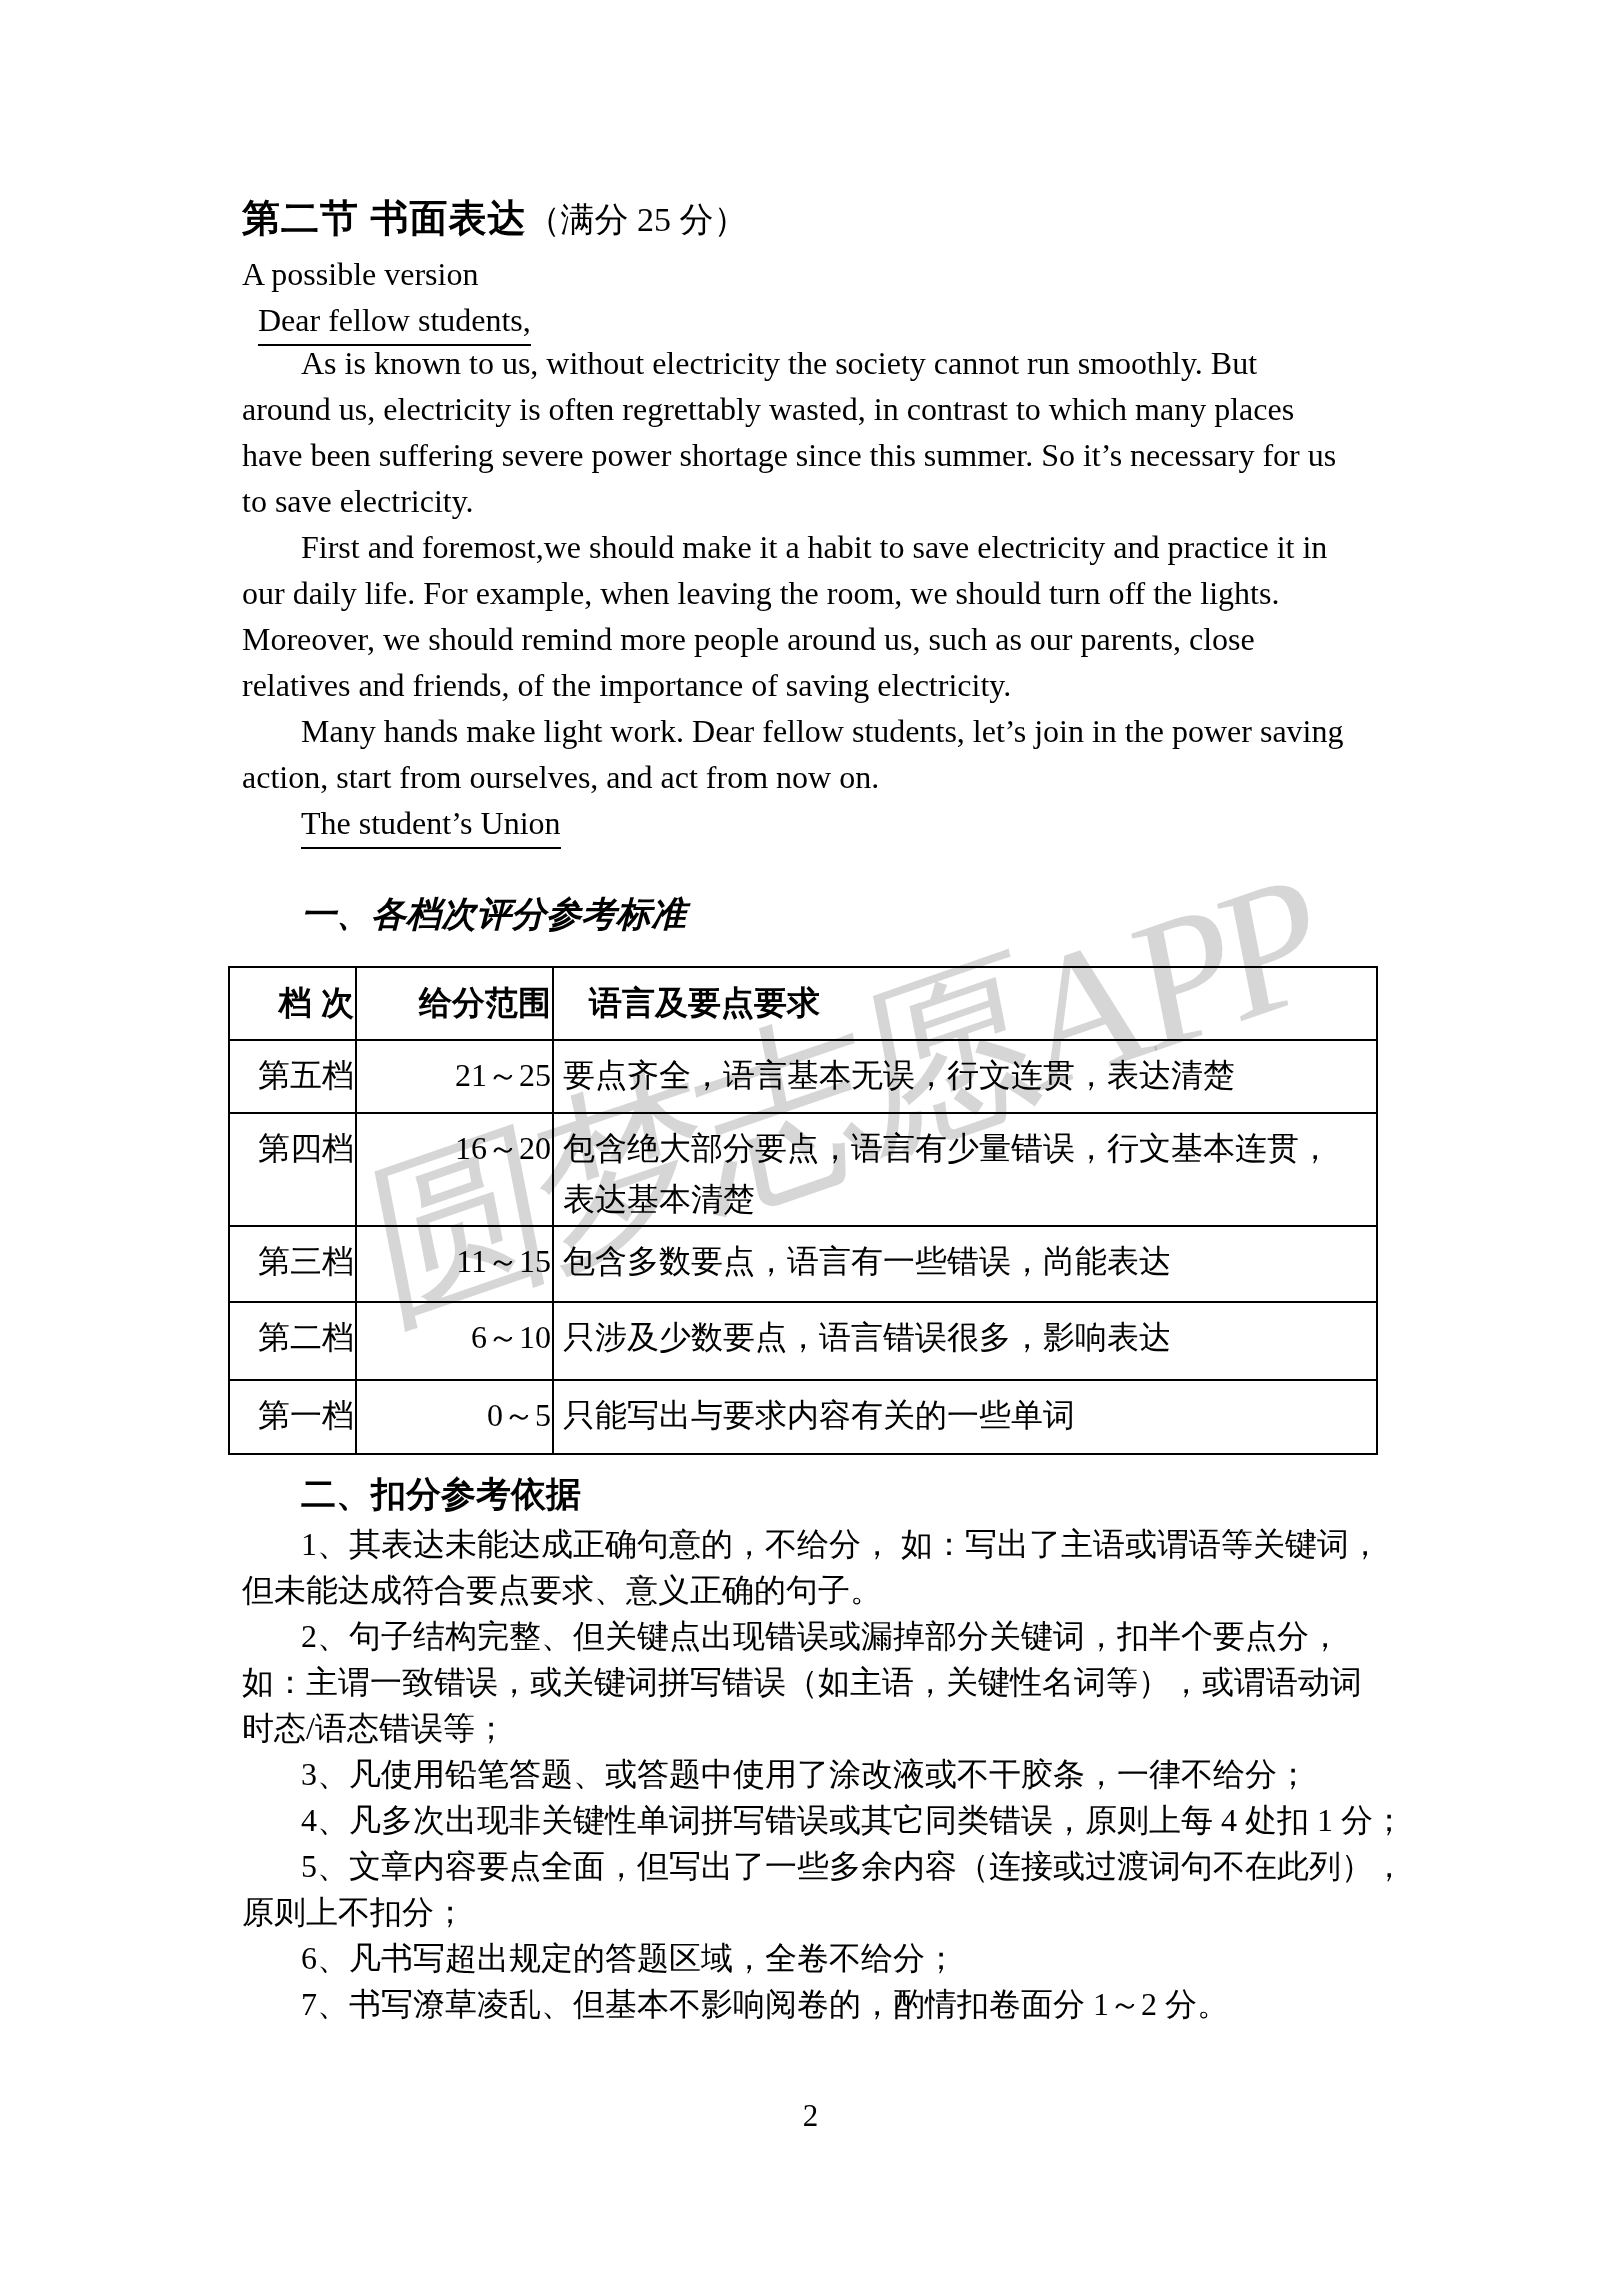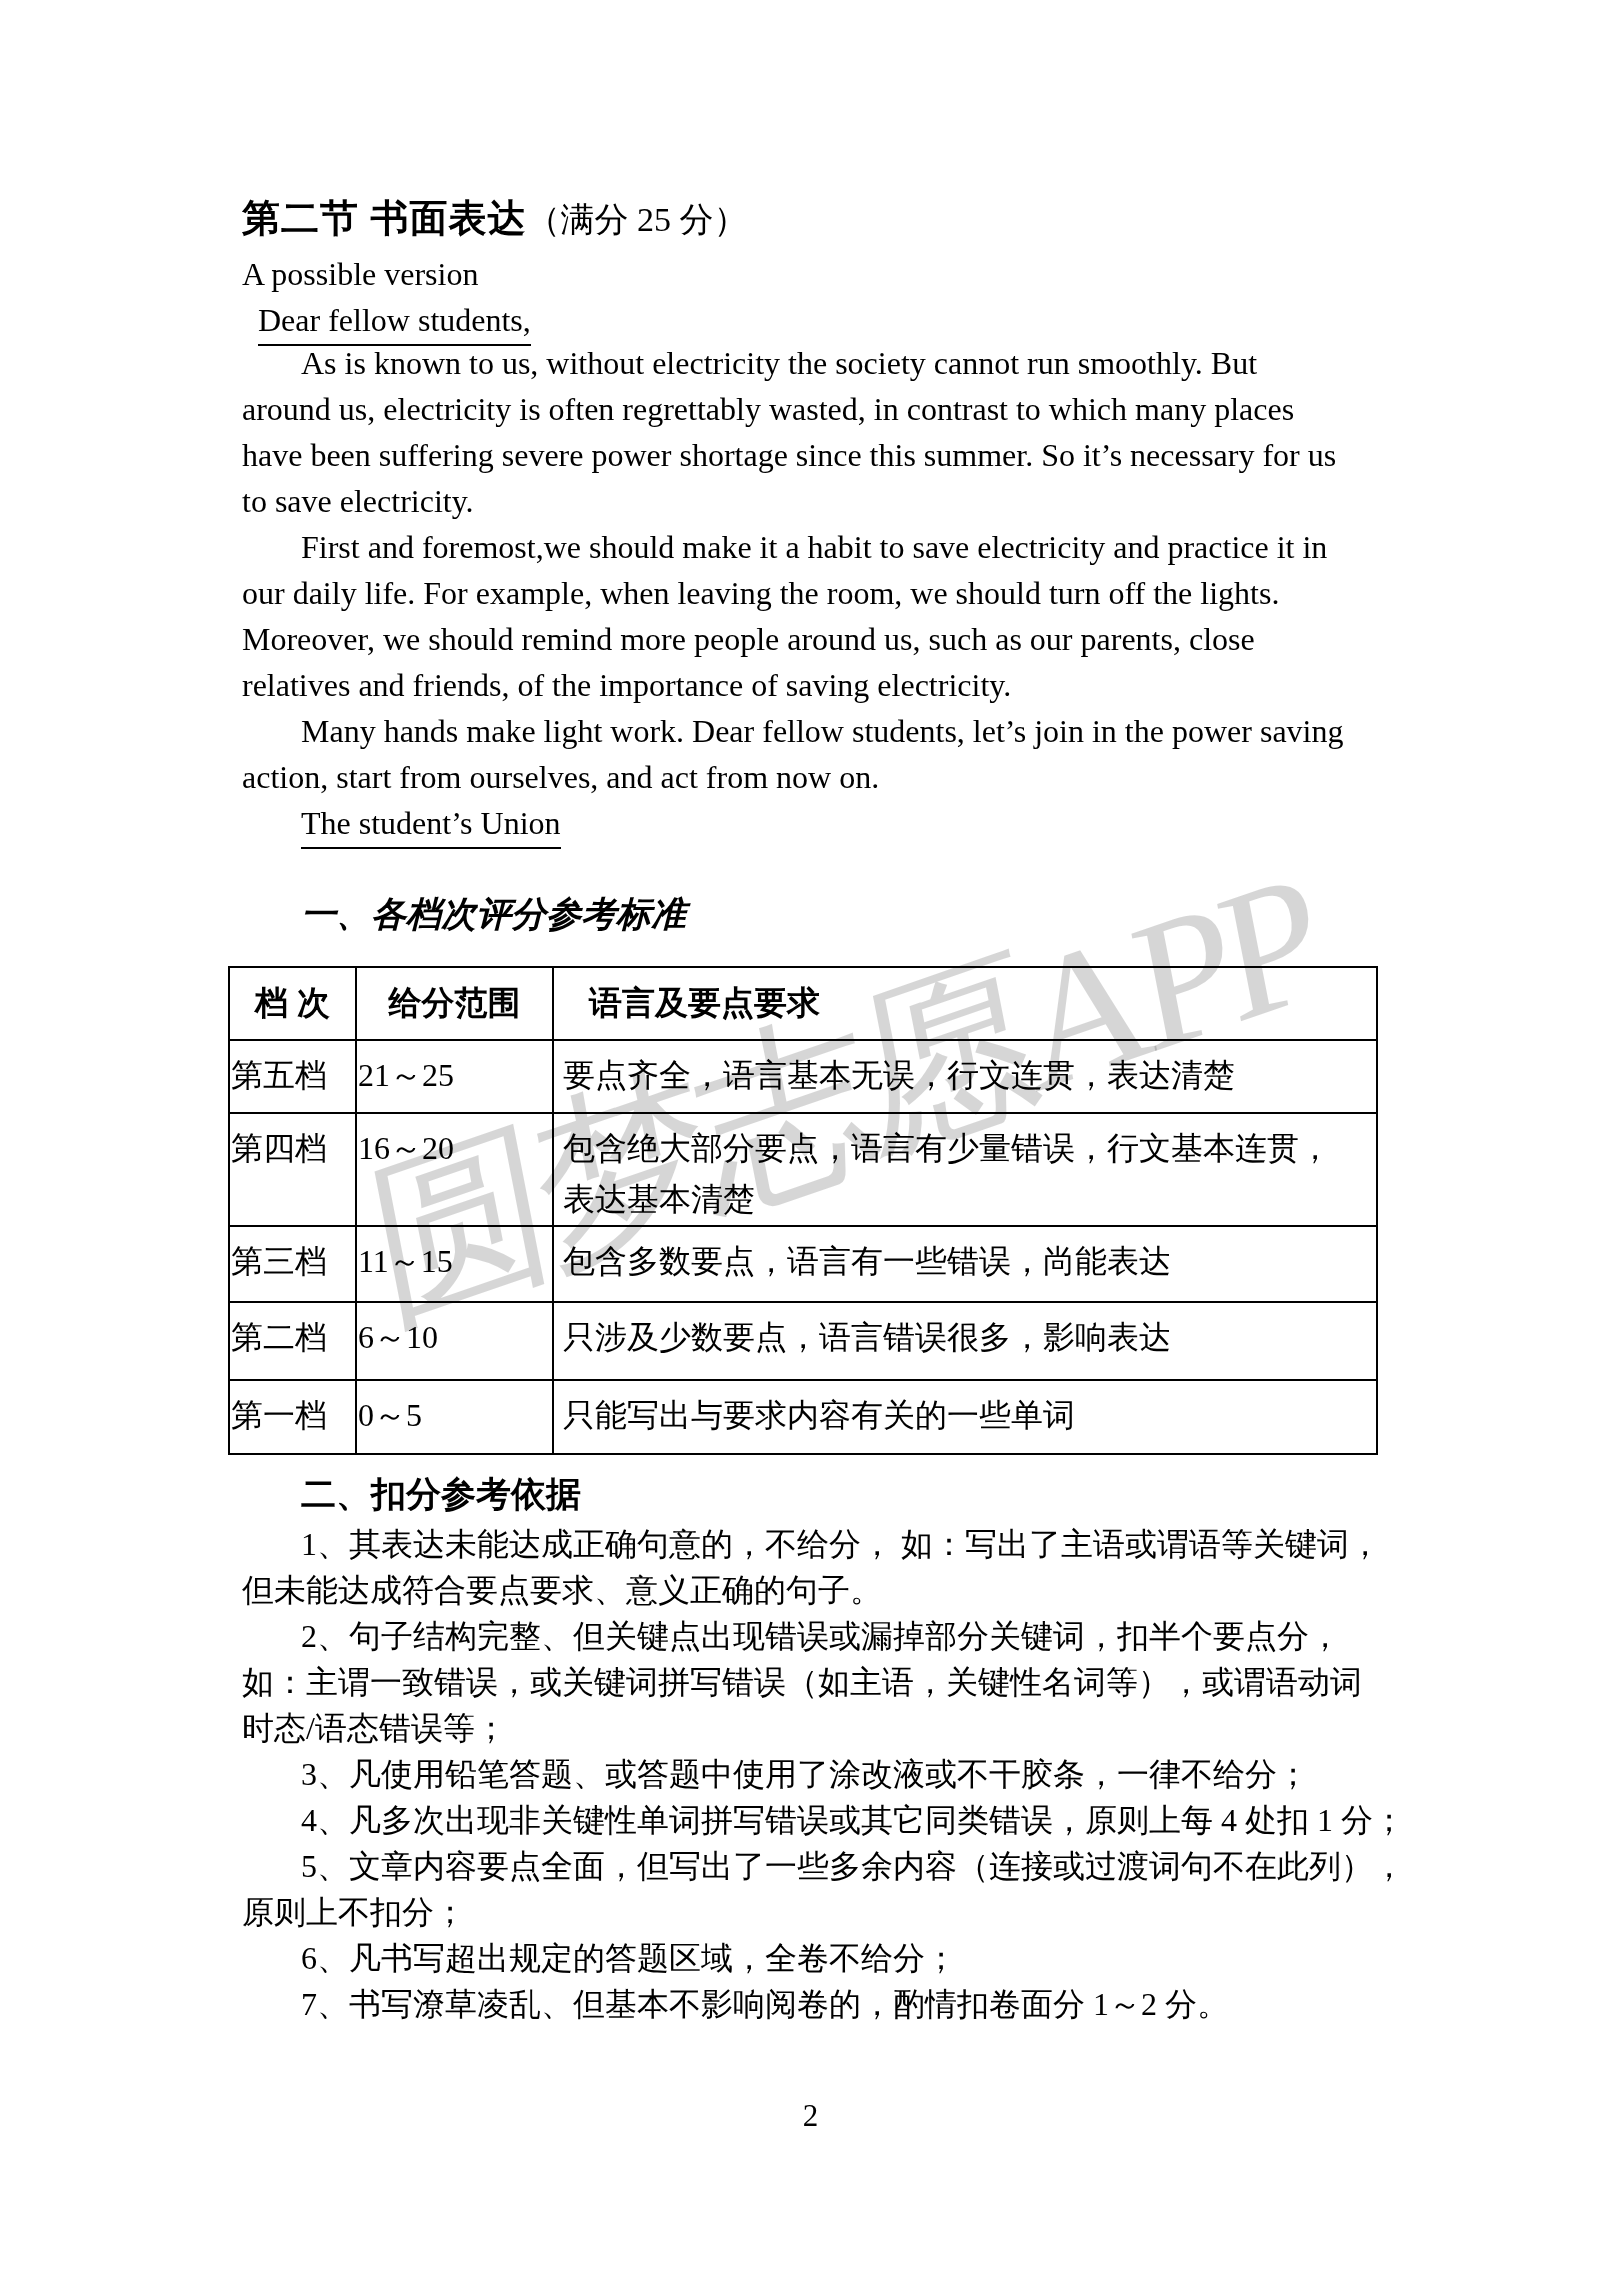--- a/index.html
+++ b/index.html
@@ -37,24 +37,24 @@
     position:absolute; left:228px; top:966px;
     border-collapse:collapse; table-layout:fixed;
     width:1149px;
   }
   table.rubric th, table.rubric td {
     border:2.9px solid #000; vertical-align:top;
     font-size:32px; line-height:51px; padding-top:8.8px; padding-bottom:0;
   }
   table.rubric th {
     font-family:"Liberation Sans","DejaVu Sans",sans-serif;
-    font-weight:700; font-size:33px; text-align:center;
+    font-weight:700; font-size:33px; text-align:right;
   }
   table.rubric th.c3 { text-align:left; padding-left:35px; }
-  table.rubric td.c1, table.rubric td.c2 { text-align:left; }
+  table.rubric td.c1, table.rubric td.c2 { text-align:right; }
   table.rubric td.c3 { text-align:left; padding-left:9px; padding-right:19.6px;margin-left:27px; }
 
   .deductions { position:absolute; left:242px; top:1521px; }
 
   .pagenum {
     position:absolute; left:0; top:2096px; width:100%;
     text-align:center; font-size:31px; line-height:39px;
   }
 
   .watermark {

